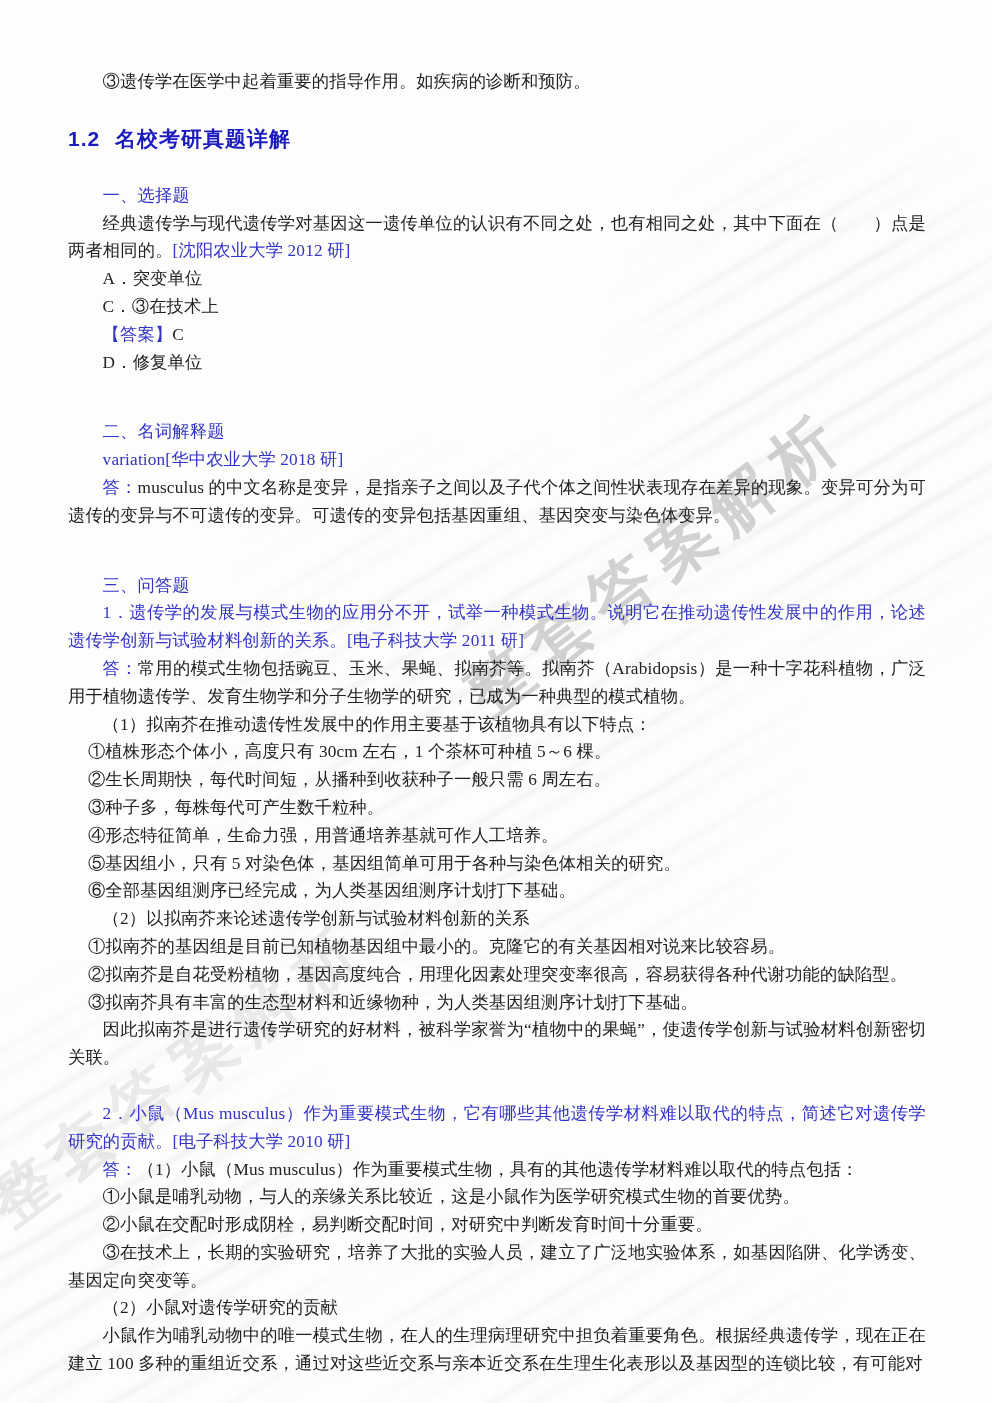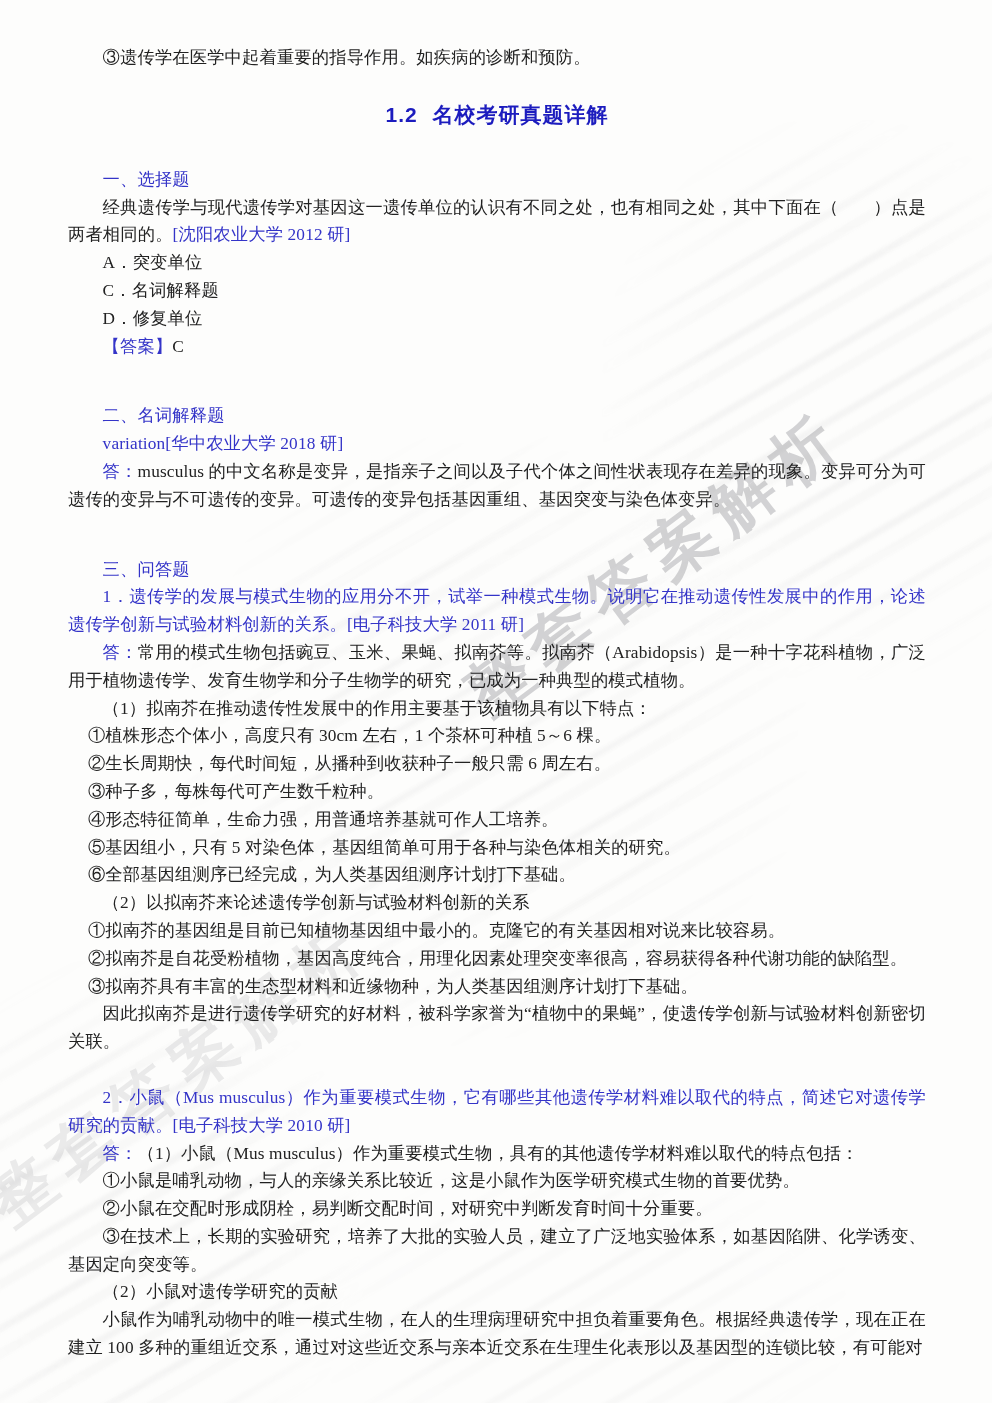--- a/index.html
+++ b/index.html
@@ -36,38 +36,37 @@
   .streaks-d{top:1150px;left:300px;width:560px;height:340px;opacity:.65;}
   
   .watermark{
     position:absolute;z-index:1;white-space:nowrap;pointer-events:none;
     font-family:"DejaVu Sans","Liberation Sans",sans-serif;font-weight:bold;
     transform:rotate(-37deg);
   }
   .wm-main{left:428px;top:520px;font-size:64px;letter-spacing:12px;color:rgba(122,122,128,0.32);}
   .wm-faint{left:-50px;top:1030px;font-size:64px;letter-spacing:12px;color:rgba(138,138,144,0.16);}
   
-  .content{position:relative;z-index:2;padding:44px 66px 0 68px;}
+  .content{position:relative;z-index:2;padding:68px 66px 0 68px;}
   .content p{
     margin:0;
     font-size:17.3px;
     line-height:27.8px;
     letter-spacing:0.15px;
     color:var(--text-black);
     text-align:justify;
   }
   p.ind2{text-indent:2em;}
   p.ind1{text-indent:1.15em;}
   p.gap-lg{margin-top:42px;}
   p.gap-md{margin-top:28px;}
   .seg-black{color:var(--text-black);}
   .seg-blue{color:var(--text-blue);}
   h2.heading{
-    margin:28px 0 36px;
-    text-align:center;
+    margin:28px 0 28px;
     font-family:"Liberation Sans","DejaVu Sans",sans-serif;
     font-weight:bold;
     font-size:21px;
     line-height:30px;
     color:var(--heading-blue);
     letter-spacing:1px;
   }
   h2.heading .hsp{margin-left:0.7em;}
 </style>
 </head>
@@ -83,23 +82,23 @@
 
   <div class="content">
     <div id="intro-container">
         <p class="ind2"><span class="seg-black">③遗传学在医学中起着重要的指导作用。如疾病的诊断和预防。</span></p>
       </div>
     <h2 class="heading"><span>1.2</span><span class="hsp">名校考研真题详解</span></h2>
     <div id="main-container">
         <p class="ind2"><span class="seg-blue">一、选择题</span></p>
         <p class="ind2"><span class="seg-black">经典遗传学与现代遗传学对基因这一遗传单位的认识有不同之处，也有相同之处，其中下面在（　　）点是两者相同的。</span><span class="seg-blue">[沈阳农业大学 2012 研]</span></p>
         <p class="ind2"><span class="seg-black">A．突变单位</span></p>
-        <p class="ind2"><span class="seg-black">C．名词解释题</span></p>
+        <p class="ind2"><span class="seg-black">C．③在技术上</span></p>
+        <p class="ind2"><span class="seg-blue">【答案】</span><span class="seg-black">C</span></p>
         <p class="ind2"><span class="seg-black">D．修复单位</span></p>
-        <p class="ind2"><span class="seg-blue">【答案】</span><span class="seg-black">C</span></p>
         <p class="ind2 gap-lg"><span class="seg-blue">二、名词解释题</span></p>
         <p class="ind2"><span class="seg-blue">variation[华中农业大学 2018 研]</span></p>
         <p class="ind2"><span class="seg-blue">答：</span><span class="seg-black">musculus 的中文名称是变异，是指亲子之间以及子代个体之间性状表现存在差异的现象。变异可分为可遗传的变异与不可遗传的变异。可遗传的变异包括基因重组、基因突变与染色体变异。</span></p>
         <p class="ind2 gap-lg"><span class="seg-blue">三、问答题</span></p>
         <p class="ind2"><span class="seg-blue">1．遗传学的发展与模式生物的应用分不开，试举一种模式生物。说明它在推动遗传性发展中的作用，论述遗传学创新与试验材料创新的关系。[电子科技大学 2011 研]</span></p>
         <p class="ind2"><span class="seg-blue">答：</span><span class="seg-black">常用的模式生物包括豌豆、玉米、果蝇、拟南芥等。拟南芥（Arabidopsis）是一种十字花科植物，广泛用于植物遗传学、发育生物学和分子生物学的研究，已成为一种典型的模式植物。</span></p>
         <p class="ind2"><span class="seg-black">（1）拟南芥在推动遗传性发展中的作用主要基于该植物具有以下特点：</span></p>
         <p class="ind1"><span class="seg-black">①植株形态个体小，高度只有 30cm 左右，1 个茶杯可种植 5～6 棵。</span></p>
         <p class="ind1"><span class="seg-black">②生长周期快，每代时间短，从播种到收获种子一般只需 6 周左右。</span></p>
         <p class="ind1"><span class="seg-black">③种子多，每株每代可产生数千粒种。</span></p>

